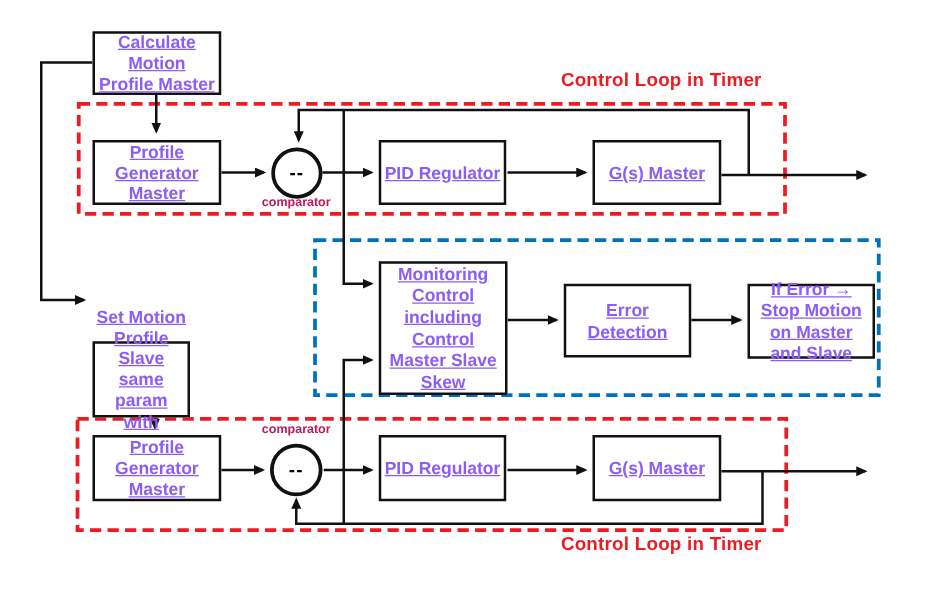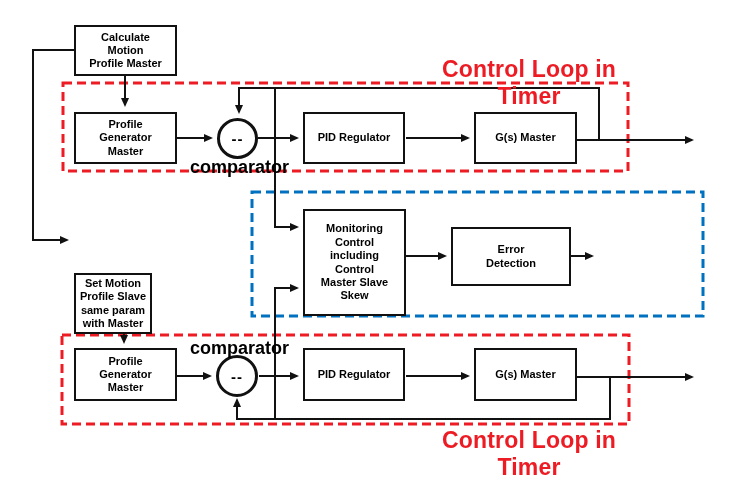--- a/index.html
+++ b/index.html
@@ -20,49 +20,50 @@
   #wires { position: absolute; inset: 0; }
   .pbox {
     position: absolute;
     border: 2.5px solid var(--color-line);
     background: #ffffff;
     display: flex;
     align-items: center;
     justify-content: center;
     text-align: center;
     font-weight: bold;
-    font-size: 11px;
+    font-size: 14px;
     line-height: 1.2;
-    color: #000000;
+    color: #8b5cf6;
     white-space: pre-line;
+    text-decoration: underline;
   }
   .comparator {
     position: absolute;
     border: 3px solid var(--color-line);
     border-radius: 50%;
     background: #ffffff;
     display: flex;
     align-items: center;
     justify-content: center;
     font-weight: bold;
     font-size: 15px;
     letter-spacing: 1px;
     color: #000000;
   }
   .comp-label {
     position: absolute;
     font-weight: bold;
-    font-size: 18px;
-    color: #000000;
+    font-size: 10px;
+    color: #be185d;
     text-align: center;
   }
   .region-label {
     position: absolute;
     font-weight: bold;
-    font-size: 23px;
+    font-size: 15px;
     text-align: center;
     letter-spacing: 0.2px;
   }
   .region-label.red  { color: var(--color-red); }
   .region-label.blue { color: var(--color-blue); }
 </style>
 </head>
 <body>
 
 <div id="stage">
@@ -122,23 +123,27 @@
 same param
 with Master</div>
 
   <div class="pbox" style="left:303px; top:209px; width:103px; height:107px; line-height:1.22;">Monitoring
 Control
 including
 Control
 Master Slave
 Skew</div>
 
-  <div class="pbox" style="left:451px; top:227px; width:120px; height:59px;">Error
+  <div class="pbox" style="left:451px; top:227px; width:102px; height:59px;">Error
 Detection</div>
 
+  <div class="pbox" style="left:598px; top:227px; width:102px; height:60px;">If Error →
+Stop Motion
+on Master
+and Slave</div>
 
   <div class="pbox" style="left:74px; top:348px; width:103px; height:53px;">Profile
 Generator
 Master</div>
 
   <div class="pbox" style="left:303px; top:348px; width:102px; height:53px;">PID Regulator</div>
 
   <div class="pbox" style="left:474px; top:348px; width:103px; height:53px;">G(s) Master</div>
 
   <div class="comparator" style="left:217px; top:118px; width:41px; height:41px;">--</div>

